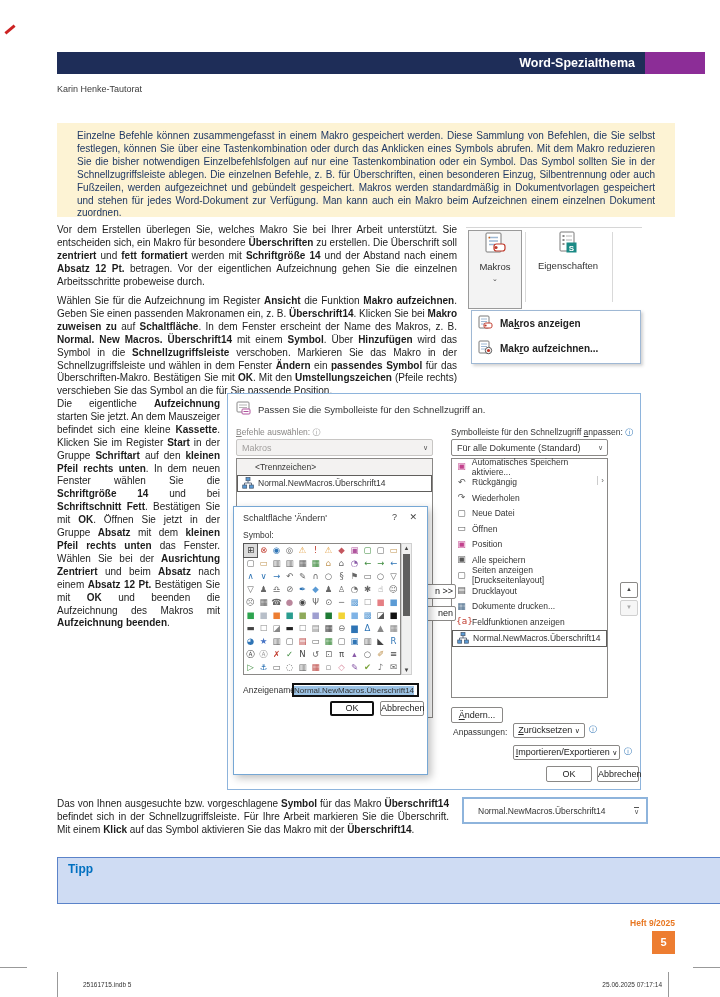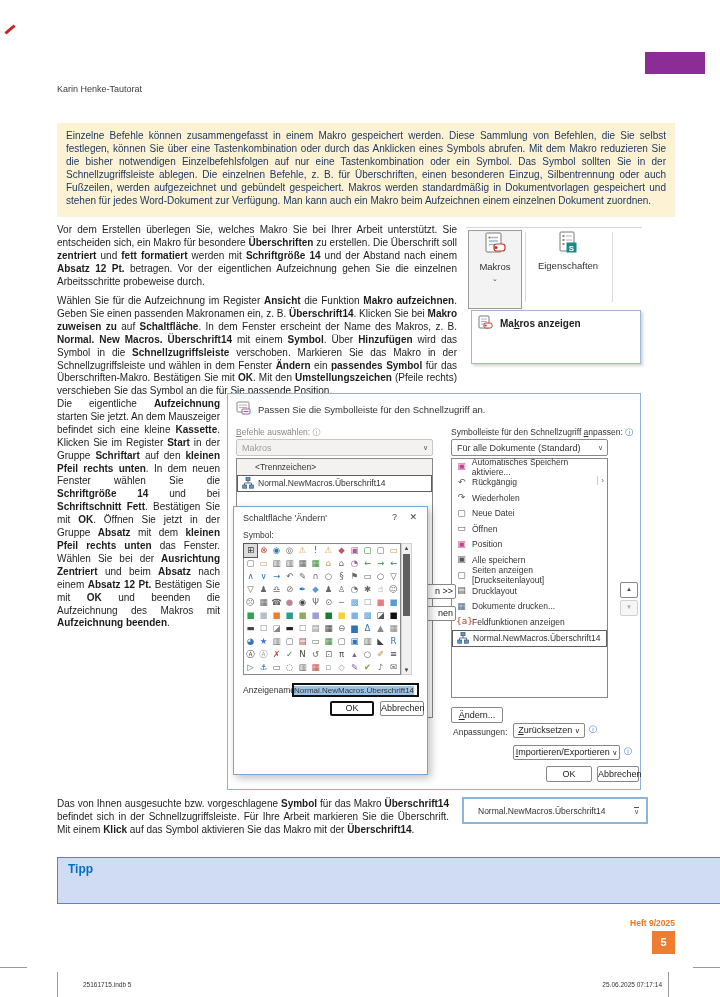--- a/index.html
+++ b/index.html
@@ -9,21 +9,21 @@
 
   
   .topbar{left:57px;top:52px;width:588px;height:22px;background:#1e2d58;color:#fff;
           font-size:12.5px;font-weight:bold;text-align:right;line-height:22px;padding-right:10px;box-sizing:border-box;}
   .topbar-accent{left:645px;top:52px;width:60px;height:22px;background:#8c2d97;}
   .author{left:57px;top:84px;font-size:9px;color:#3b3b3b;}
   .pagetitle{left:57px;top:80px;width:618px;text-align:right;font-size:13.5px;font-weight:bold;color:#0068b4;}
 
   
   .introbox{left:57px;top:123px;width:618px;height:94px;background:#fdf3d4;color:#1f3864;
-            font-size:10px;line-height:12.9px;padding:7px 9px;box-sizing:border-box;text-align:justify;}
+            font-size:10px;line-height:12.9px;padding:7px 20px;box-sizing:border-box;text-align:justify;}
 
   .para{font-size:10px;line-height:12.9px;text-align:justify;color:#1c1c1c;}
   .p1{left:57px;top:224px;width:400px;}
   .p2{left:57px;top:295px;width:400px;}
   .p3{left:57px;top:398px;width:163px;}
   .p4{left:57px;top:798px;width:392px;}
 
   
   .ribbon{left:466px;top:227px;width:176px;height:137px;background:#fff;border-top:1px solid #d6d6d6;}
   .rb-btn{position:absolute;text-align:center;font-size:9.5px;color:#333;}
@@ -95,20 +95,21 @@
   u{text-decoration:underline;}
   b{font-weight:bold;}
   .flowico svg{display:block;}
 </style>
 </head>
 <body>
 
 <div class="page">
 
   <div class="abs redmark"></div>
+  <div class="abs topbar">Word-Spezialthema</div>
   <div class="abs topbar-accent"></div>
   <div class="abs author">Karin Henke-Tautorat</div>
 
   <div class="abs introbox">Einzelne Befehle können zusammengefasst in einem Makro gespeichert werden. Diese Sammlung von Befehlen, die Sie selbst festlegen, können Sie über eine Tastenkombination oder durch das Anklicken eines Symbols abrufen. Mit dem Makro reduzieren Sie die bisher notwendigen Einzelbefehlsfolgen auf nur eine Tastenkombination oder ein Symbol. Das Symbol sollten Sie in der Schnellzugriffsleiste ablegen. Die einzelnen Befehle, z.&nbsp;B. für Überschriften, einen besonderen Einzug, Silbentrennung oder auch Fußzeilen, werden aufgezeichnet und gebündelt gespeichert. Makros werden standardmäßig in Dokumentvorlagen gespeichert und stehen für jedes Word-Dokument zur Verfügung. Man kann auch ein Makro beim Aufzeichnen einem einzelnen Dokument zuordnen.</div>
 
   <div class="abs para p1">Vor dem Erstellen überlegen Sie, welches Makro Sie bei Ihrer Arbeit unterstützt. Sie entscheiden sich, ein Makro für besondere <b>Überschriften</b> zu erstellen. Die Überschrift soll <b>zentriert</b> und <b>fett formatiert</b> werden mit <b>Schriftgröße 14</b> und der Abstand nach einem <b>Absatz 12 Pt.</b> betragen. Vor der eigentlichen Aufzeichnung gehen Sie die einzelnen Arbeitsschritte probeweise durch.</div>
   <div class="abs para p2">Wählen Sie für die Aufzeichnung im Register <b>Ansicht</b> die Funktion <b>Makro aufzeichnen</b>. Geben Sie einen passenden Makronamen ein, z.&nbsp;B. <b>Überschrift14</b>. Klicken Sie bei <b>Makro zuweisen zu</b> auf <b>Schaltfläche</b>. In dem Fenster erscheint der Name des Makros, z.&nbsp;B. <b>Normal. New Macros. Überschrift14</b> mit einem <b>Symbol</b>. Über <b>Hinzufügen</b> wird das Symbol in die <b>Schnellzugriffsleiste</b> verschoben. Markieren Sie das Makro in der Schnellzugriffsleiste und wählen in dem Fenster <b>Ändern</b> ein <b>passendes Symbol</b> für das Überschriften-Makro. Bestätigen Sie mit <b>OK</b>. Mit den <b>Umstellungszeichen</b> (Pfeile rechts) verschieben Sie das Symbol an die für Sie passende Position.</div>
   <div class="abs para p3">Die eigentliche <b>Aufzeichnung</b> starten Sie jetzt. An dem Mauszeiger befindet sich eine kleine <b>Kassette</b>. Klicken Sie im Register <b>Start</b> in der Gruppe <b>Schriftart</b> auf den <b>kleinen Pfeil rechts unten</b>. In dem neuen Fenster wählen Sie die <b>Schriftgröße 14</b> und bei <b>Schriftschnitt Fett</b>. Bestätigen Sie mit <b>OK</b>. Öffnen Sie jetzt in der Gruppe <b>Absatz</b> mit dem <b>kleinen Pfeil rechts unten</b> das Fenster. Wählen Sie bei der <b>Ausrichtung Zentriert</b> und beim <b>Absatz</b> nach einem <b>Absatz 12 Pt.</b> Bestätigen Sie mit <b>OK</b> und beenden die Aufzeichnung des Makros mit <b>Aufzeichnung beenden</b>.</div>
   <div class="abs para p4">Das von Ihnen ausgesuchte bzw. vorgeschlagene <b>Symbol</b> für das Makro <b>Überschrift14</b> befindet sich in der Schnellzugriffsleiste. Für Ihre Arbeit markieren Sie die Überschrift. Mit einem <b>Klick</b> auf das Symbol aktivieren Sie das Makro mit der <b>Überschrift14</b>.</div>
 
@@ -145,20 +146,29 @@
     </div>
     <div class="menu" id="ribbon-menu">
         <div class="menu-item">
           <span><svg width="15" height="15" viewBox="0 0 15 15">
               <rect x="1" y="1" width="10" height="12" rx="1" fill="#fff" stroke="#7b7b7b"></rect>
               <path stroke="#9db8d4" d="M3 4h6M3 6.5h6M3 9h4"></path>
               <rect x="6" y="8" width="8" height="5" rx="1.8" fill="#fff" stroke="#c0392b"></rect>
               <circle cx="7.6" cy="10.5" r="1.1" fill="#c0392b"></circle>
             </svg></span>
           <span>Ma<u>k</u>ros anzeigen</span>
+        </div>
+        <div class="menu-item">
+          <span><svg width="15" height="15" viewBox="0 0 15 15">
+              <rect x="1" y="1" width="10" height="12" rx="1" fill="#fff" stroke="#7b7b7b"></rect>
+              <path stroke="#9db8d4" d="M3 4h6M3 6.5h6M3 9h4"></path>
+              <circle cx="10.5" cy="10.5" r="3.2" fill="#fff" stroke="#555"></circle>
+              <circle cx="10.5" cy="10.5" r="1.6" fill="#c0392b"></circle>
+            </svg></span>
+          <span>Mak<u>r</u>o aufzeichnen...</span>
         </div>
       </div>
   </div>
 
   <div class="abs dlg">
     <div class="dlg-header">
       <span>
         <svg width="15" height="14" viewBox="0 0 15 14">
           <rect x="1" y="1" width="12" height="10" rx="1" fill="#fff" stroke="#8a8a8a"></rect>
           <path stroke="#b5b5b5" d="M3 4h8M3 6.5h8"></path>

